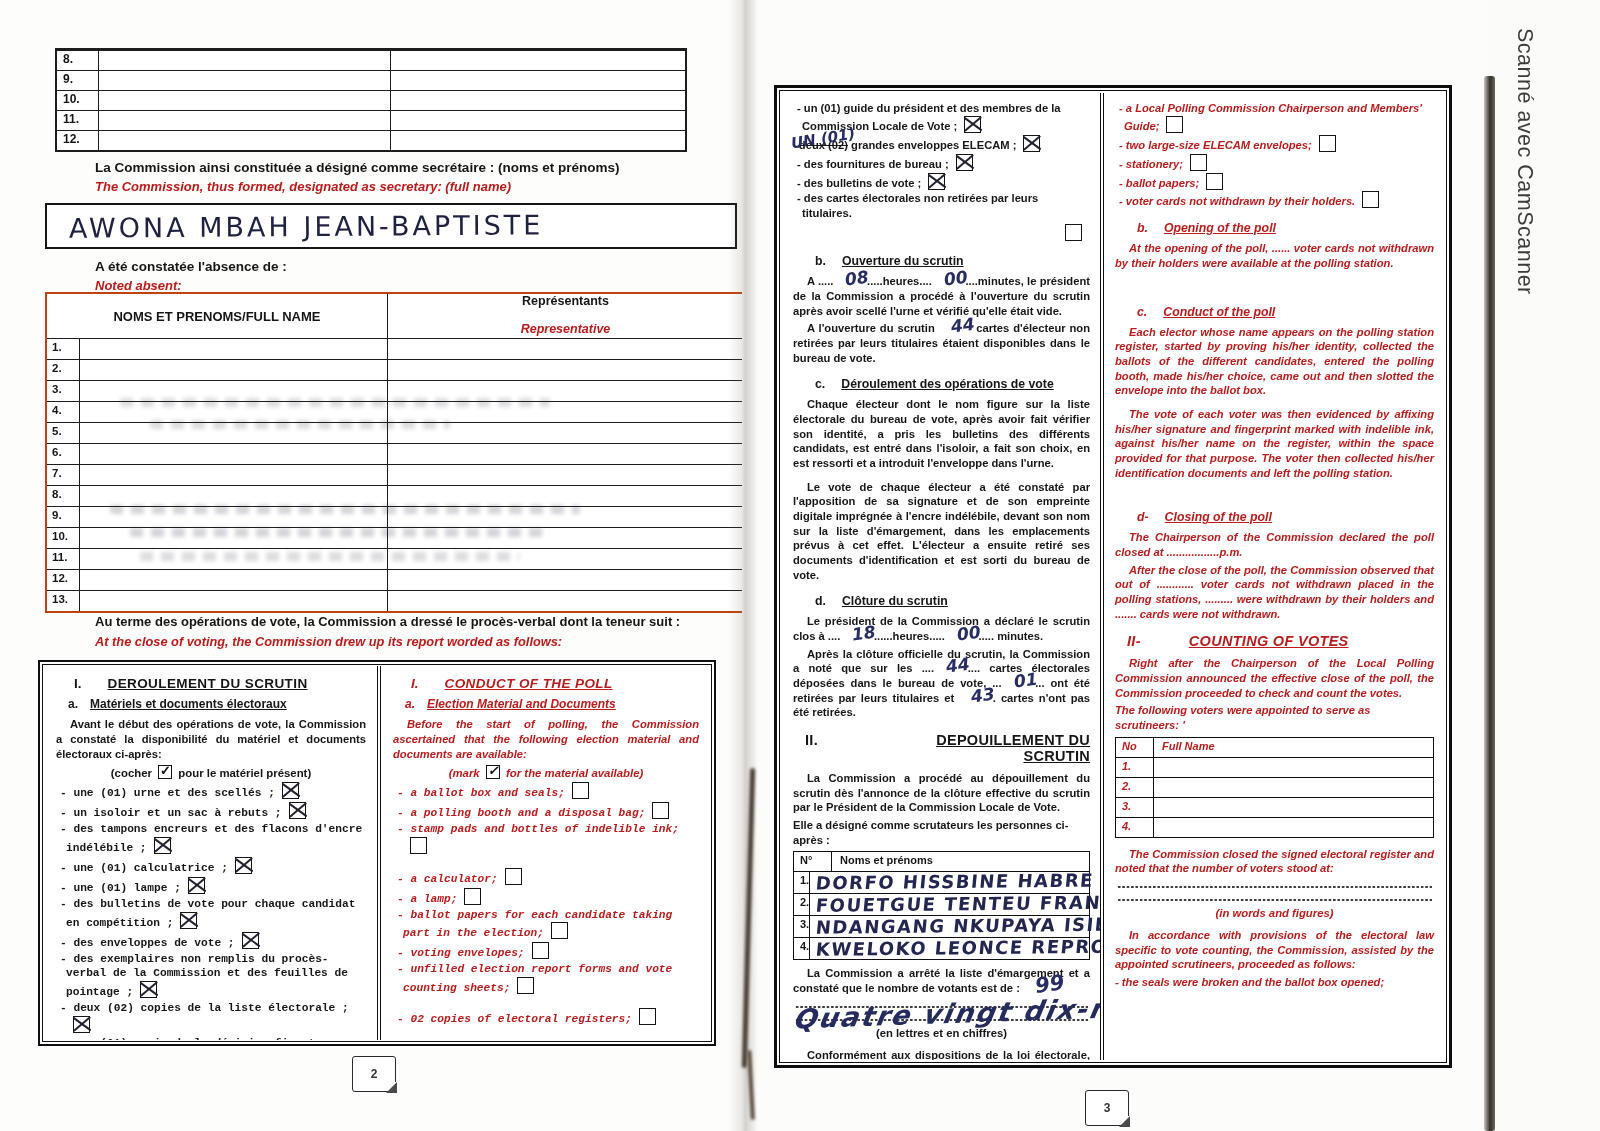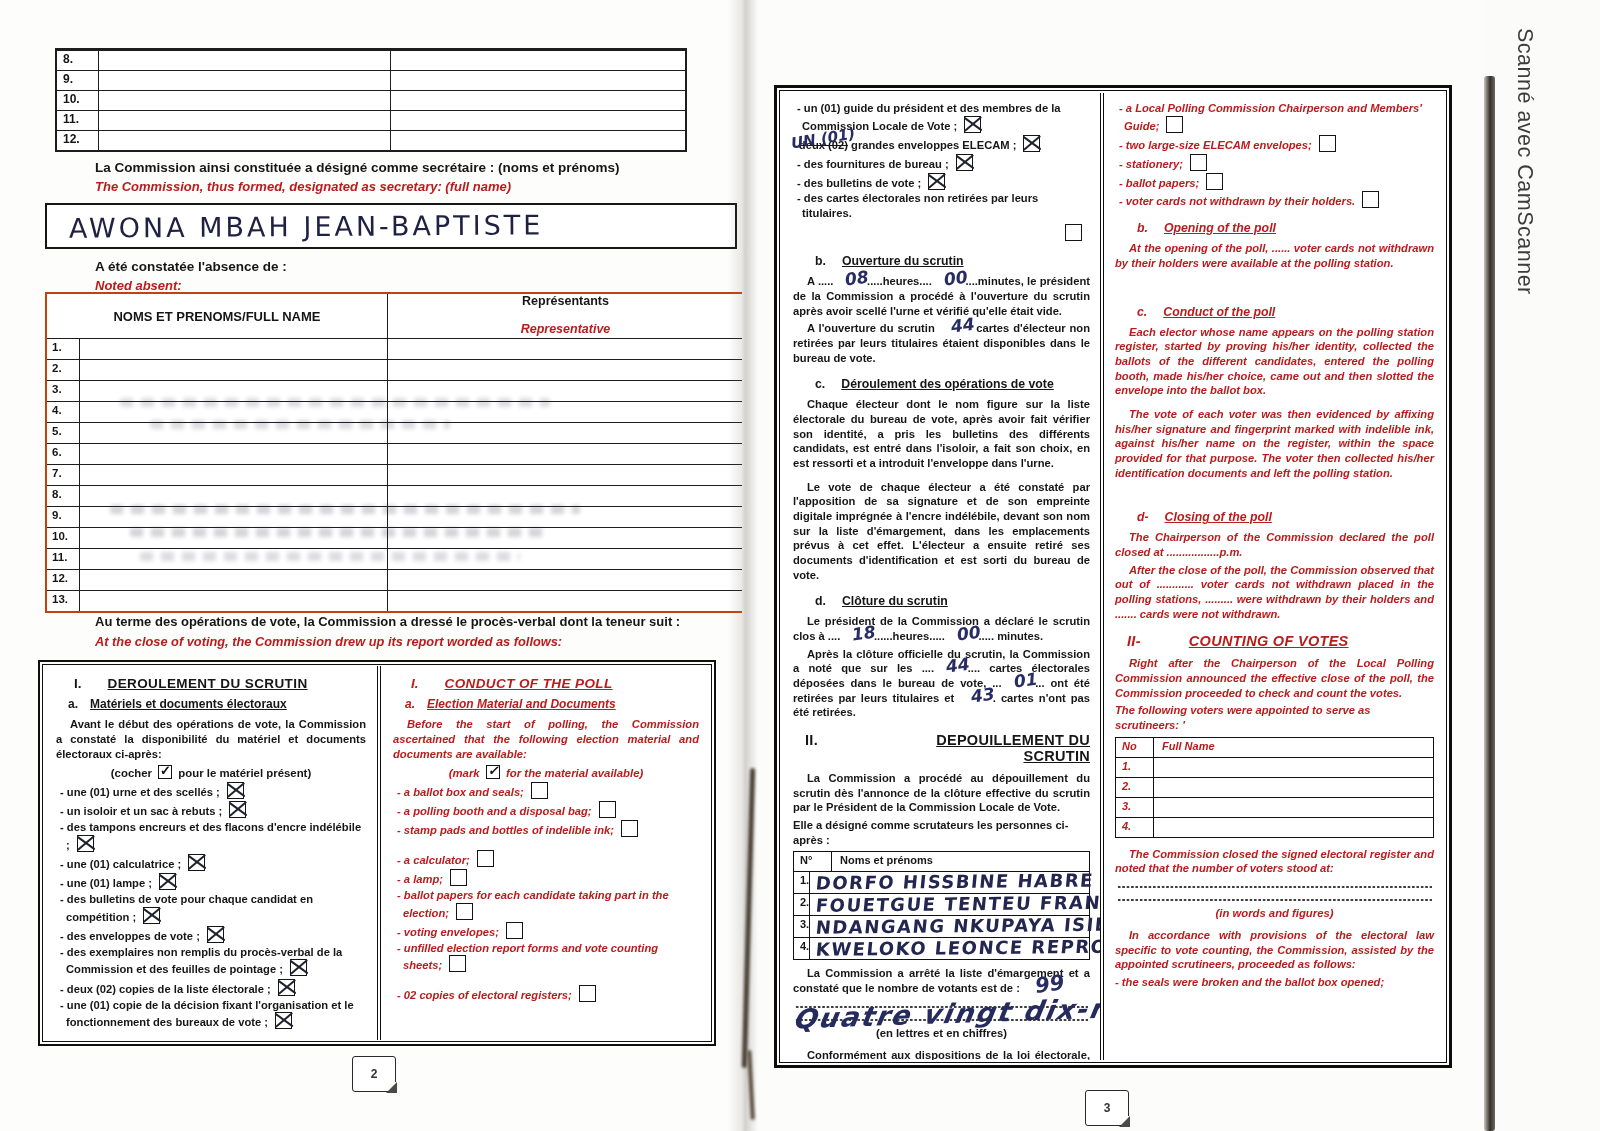--- a/index.html
+++ b/index.html
@@ -78,21 +78,21 @@
   .bigbox::before{content:"";position:absolute;inset:2px;border:1.3px solid #101010;pointer-events:none;}
   .bigbox .cols{position:absolute;inset:4px;display:flex;}
   .bb-col{width:50%;box-sizing:border-box;padding:8px 11px 6px 12px;overflow:hidden;}
   .bb-col.encol{border-left:4px double #101010;}
   .bb-head{display:flex;gap:26px;font-size:13.5px;margin:2px 0 6px 18px;}
   .bb-head .ttl{text-decoration:underline;letter-spacing:.4px;}
   .bb-sub{display:flex;gap:12px;font-size:12px;margin:2px 0 6px 12px;}
   .bb-sub .ttl{text-decoration:underline;}
   .bb-par{font-size:11.2px;line-height:1.32;}
   .marknote{font-size:11.4px;text-align:center;margin:4px 0 3px;}
-  .mat-item{font-size:11.2px;line-height:1.3;padding-left:10px;text-indent:-6px;margin:1.5px 0;}
+  .mat-item{font-size:11.2px;line-height:1.3;padding-left:10px;text-indent:-6px;margin:1.5px 0;font-family:Liberation Mono, monospace;}
   .mat-item.gap{margin-top:12px;}
 
   .pgbox{position:absolute;width:42px;height:34px;border:1.6px solid #2a2a2a;border-radius:3px;background:#fff;
          font-size:12px;font-weight:700;color:#333;display:flex;align-items:center;justify-content:center;}
   .pgbox::after{content:"";position:absolute;right:-2px;bottom:-2px;border-style:solid;border-width:0 0 11px 11px;
          border-color:transparent transparent #4a4a4a transparent;}
   .pgbox::before{content:"";position:absolute;right:-2px;bottom:-2px;width:11px;height:11px;background:#fdfdfb;
          clip-path:polygon(0 0,100% 0,100% 100%);}
 
   

